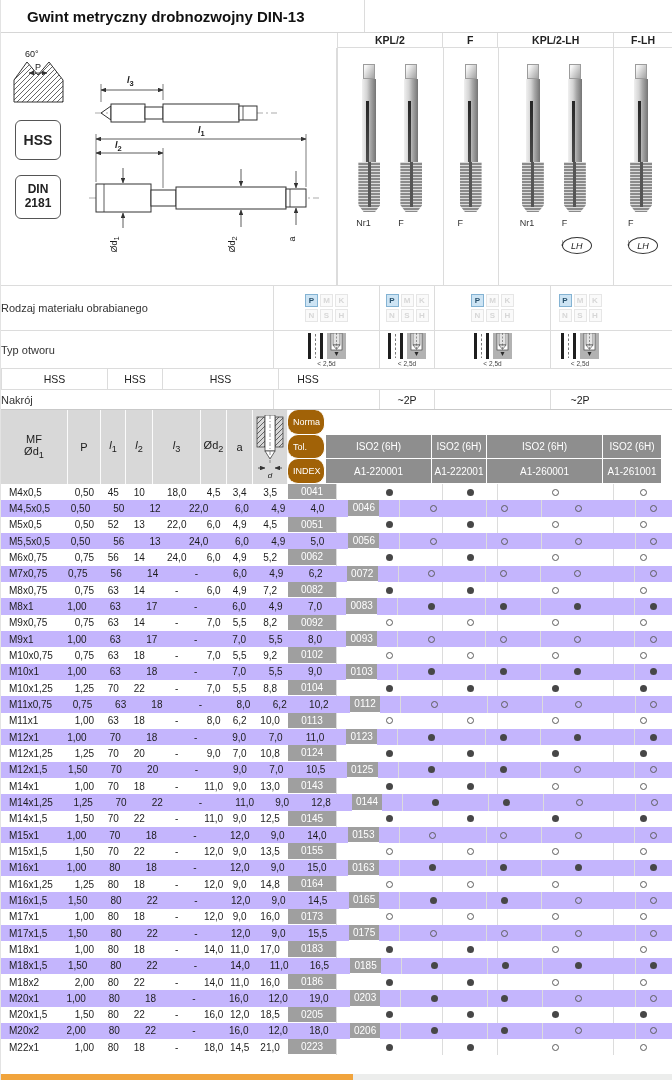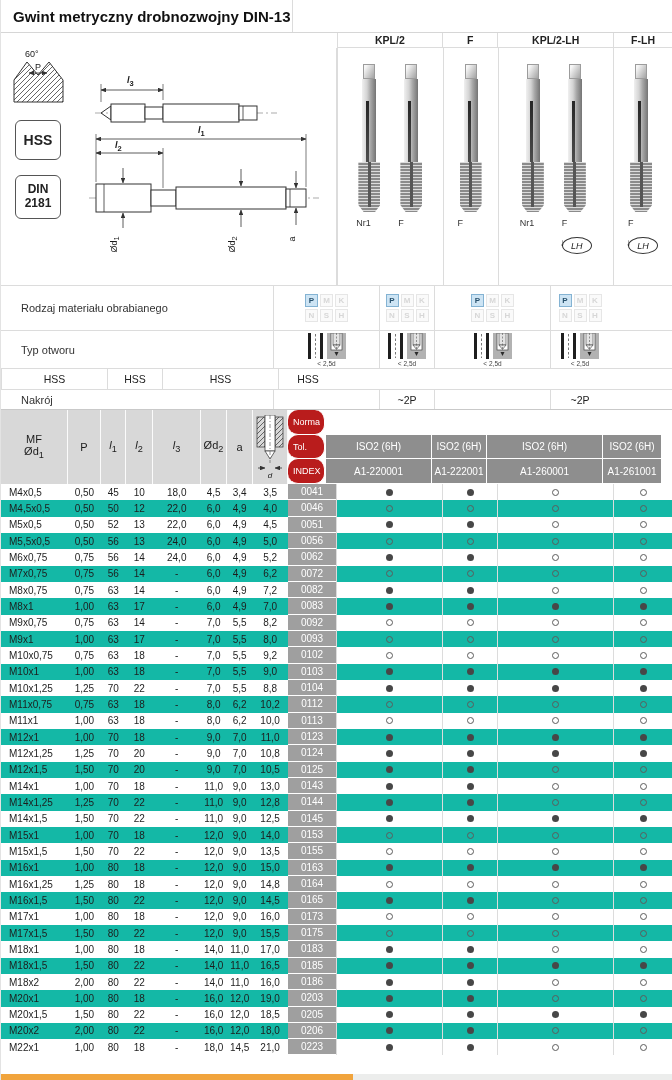--- a/index.html
+++ b/index.html
@@ -3,28 +3,28 @@
 <meta charset="utf-8">
 <style>
   * { box-sizing: border-box; margin: 0; padding: 0; }
   html,body { background:#fff; }
   body { font-family: "Liberation Sans", "DejaVu Sans", sans-serif; color:#222; }
   .page { width:672px; height:1080px; position:relative; background:#fff; overflow:hidden;
           border-left:1px solid #e3e3e3; }
 
   
   .frow { display:flex; }
-  .lbl336 { width:272px; display:flex; align-items:center; padding-left:20px; font-size:11px; color:#333; }
+  .lbl336 { width:272px; display:flex; align-items:center; padding-left:0; font-size:11px; color:#333; }
   .v1 { width:106px; } .v2 { width:55px; } .v3 { width:116px; } .v4 { width:59px; }
   .vcell { border-left:1px solid #dcdcdc; display:flex; align-items:center; justify-content:center; }
 
   
   .row-title { height:33px; border-bottom:1px solid #d6d6d6; }
-  .title-cell { width:292px; border-right:1px solid #dcdcdc; display:flex; align-items:center;
-                padding-left:12px; font-size:15px; font-weight:bold; color:#111; }
+  .title-cell { width:364px; border-right:1px solid #dcdcdc; display:flex; align-items:center;
+                padding-left:26px; font-size:15px; font-weight:bold; color:#111; }
   .title-spacer { flex:1; }
 
   
   .row-vheaders { height:15px; }
   .vh-spacer { width:336px; }
   .vh-cell { font-size:10.5px; font-weight:bold; border-bottom:1px solid #dcdcdc; background:#fff; }
 
   
   .row-images { height:237px; }
   .drawing-cell { width:336px; position:relative; border-right:1px solid #dcdcdc; }
@@ -73,29 +73,29 @@
   
   .table-header { display:flex; height:75px; border-top:1px solid #c9c9c9; }
   .th-left { width:287px; display:flex; }
   .th-cell { background:#d8d8d8; border-right:1px solid #fbfbfb; display:flex; flex-direction:column;
              align-items:center; justify-content:center; font-size:11px; color:#1c1c1c; height:100%; }
   .th-cell .ital { font-style:italic; }
   .c-mf{width:67px;} .c-p{width:33px;} .c-l1{width:25px;} .c-l2{width:27px;} .c-l3{width:48px;}
   .c-d2{width:26px;} .c-a{width:26px;} .c-drill{width:35px;} .c-index{width:49px;}
   .th-right { width:385px; display:flex; flex-direction:column; }
   .th-sub { display:flex; height:25px; }
-  .gr-lbl { width:37px; background:#b91c1c; color:#fff; font-size:9px; display:flex; align-items:center;
+  .gr-lbl { width:37px; background:#a16207; color:#fff; font-size:9px; display:flex; align-items:center;
             padding-left:5px; border-bottom:1px solid #fff; border-right:1px solid #fff;border-radius:10px; }
   .gr-cell { background:#8e8e8e; color:#fff; display:flex; align-items:center; justify-content:center;
              border-bottom:1px solid #fff; border-left:1px solid #fff; font-size:10px; }
   .din-banner { flex:1; font-size:11px; }
 
   
   .data-row { display:flex; height:16.34px; background:#fff; }
-  .data-row.alt { background:#14b8a6; }
+  .data-row.alt { background:#c4b5fd;gap:20px; }
   .dcell { height:100%; display:flex; align-items:center; justify-content:center; font-size:10px; color:#1d1d1d; }
   .dcell.c-mf { justify-content:flex-start; padding-left:8px; }
   .dcell.c-index { background:#9f9f9f; color:#fff; font-size:10px; border-bottom:1px solid #fff; }
   .dotcell { border-left:1px solid #dcdcdc; }
   .dot { display:inline-block; width:7px; height:7px; border-radius:50%; }
   .dot.filled { background:#474747; }
   .dot.open { border:1.5px solid #5c5c5c; background:transparent; }
 
   .bottom-strip { position:absolute; left:0; bottom:0; height:6px; width:672px; display:flex; }
   .strip-orange { width:352px; background:#f1a43c; }

